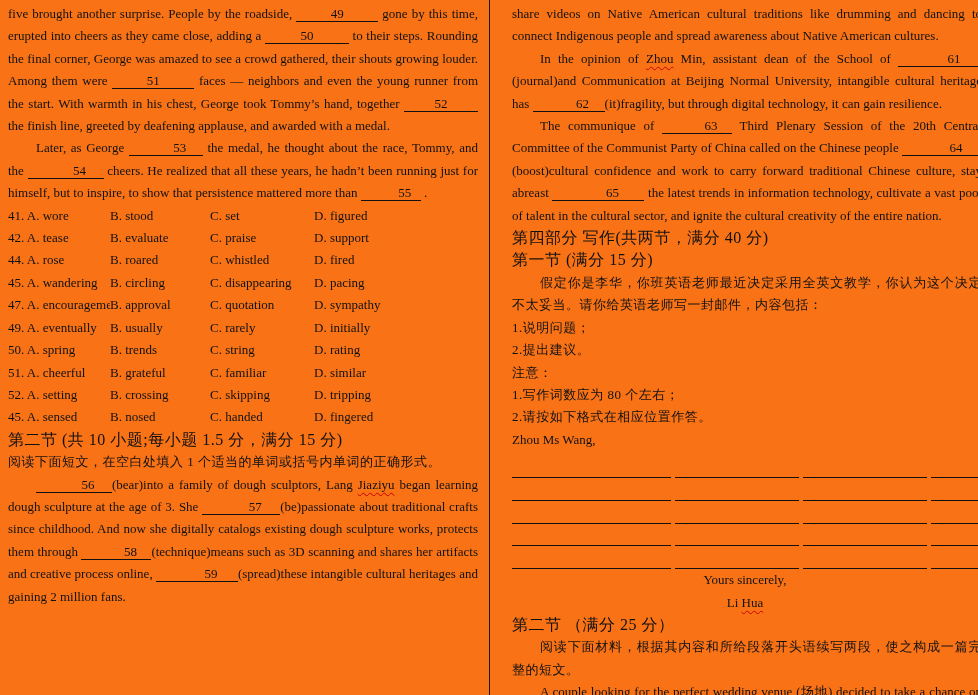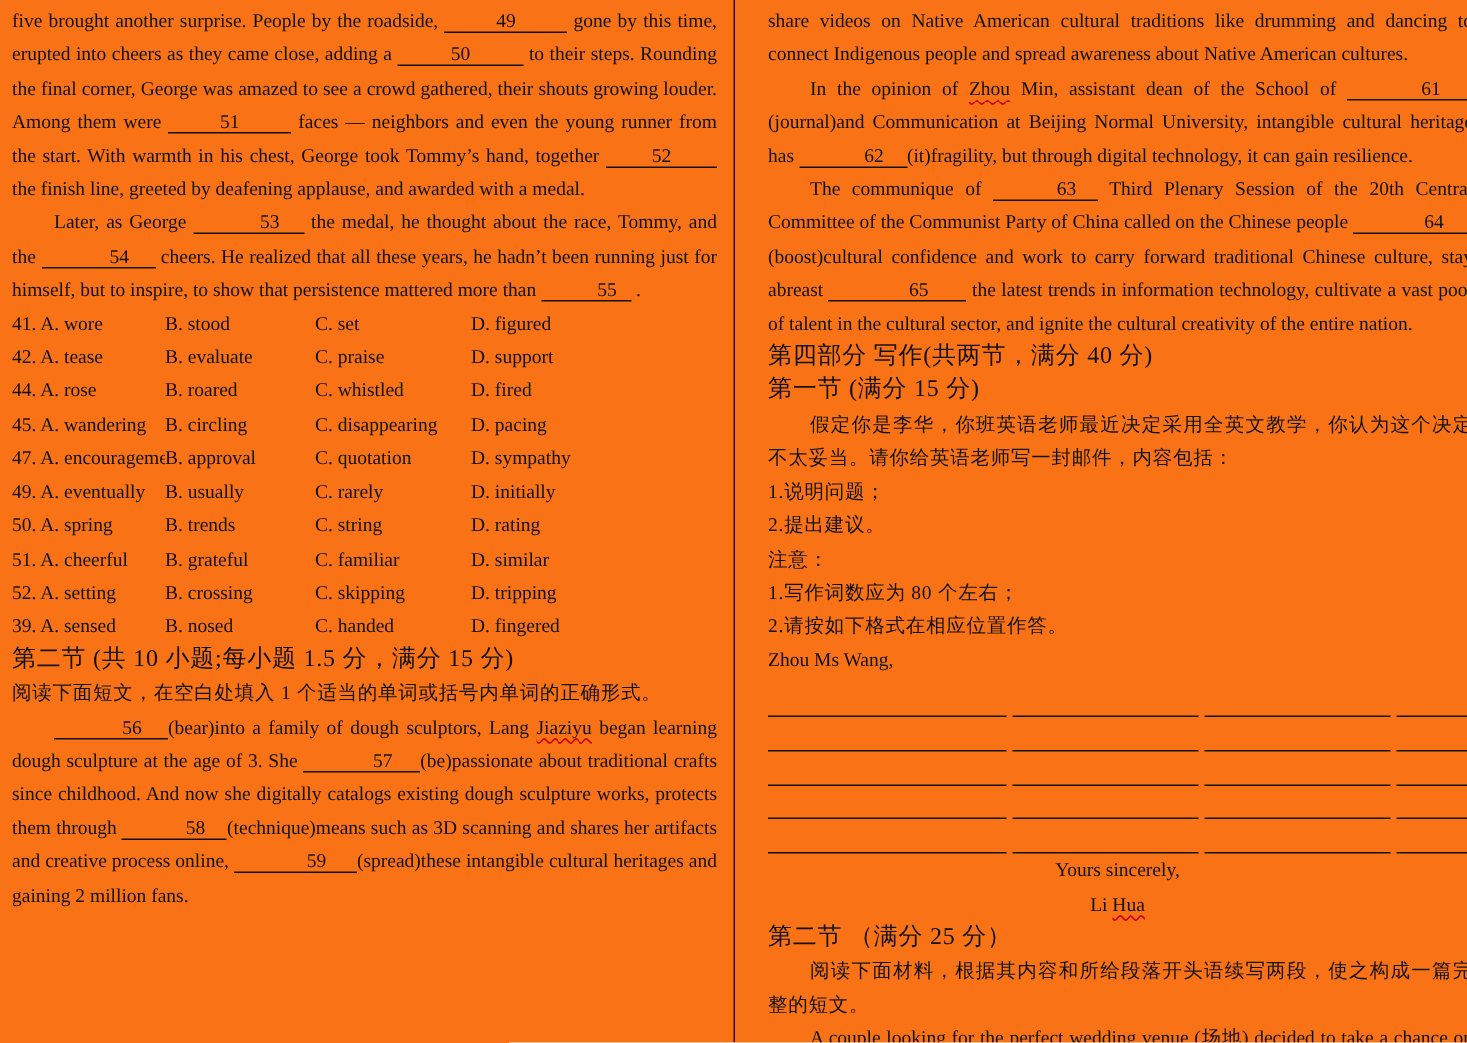--- a/index.html
+++ b/index.html
@@ -101,21 +101,21 @@
           <div class="mcq-cell">C. familiar</div>
           <div class="mcq-cell">D. similar</div>
         </div>
         <div class="mcq-row">
           <div class="mcq-cell">52. A. setting</div>
           <div class="mcq-cell">B. crossing</div>
           <div class="mcq-cell">C. skipping</div>
           <div class="mcq-cell">D. tripping</div>
         </div>
         <div class="mcq-row">
-          <div class="mcq-cell">39. A. sensed</div>
+          <div class="mcq-cell">45. A. sensed</div>
           <div class="mcq-cell">B. nosed</div>
           <div class="mcq-cell">C. handed</div>
           <div class="mcq-cell">D. fingered</div>
         </div>
       </div>
     <h3 class="heading cn">第二节  (共 10 小题;每小题 1.5 分，满分 15 分)</h3>
     <p class="cn">阅读下面短文，在空白处填入 1 个适当的单词或括号内单词的正确形式。</p>
     <p class="indent"><span class="blank" style="min-width: 76px;">56</span>(bear)into a family of dough sculptors, Lang <span class="sq">Jiaziyu</span> began learning dough sculpture at the age of 3. She <span class="blank" style="min-width: 78px;">57</span>(be)passionate about traditional crafts since childhood. And now she digitally catalogs existing dough sculpture works, protects them through <span class="blank" style="min-width: 70px;">58</span>(technique)means such as 3D scanning and shares her artifacts and creative process online, <span class="blank" style="min-width: 82px;">59</span>(spread)these intangible cultural heritages and gaining 2 million fans.</p>
 
   </div>

